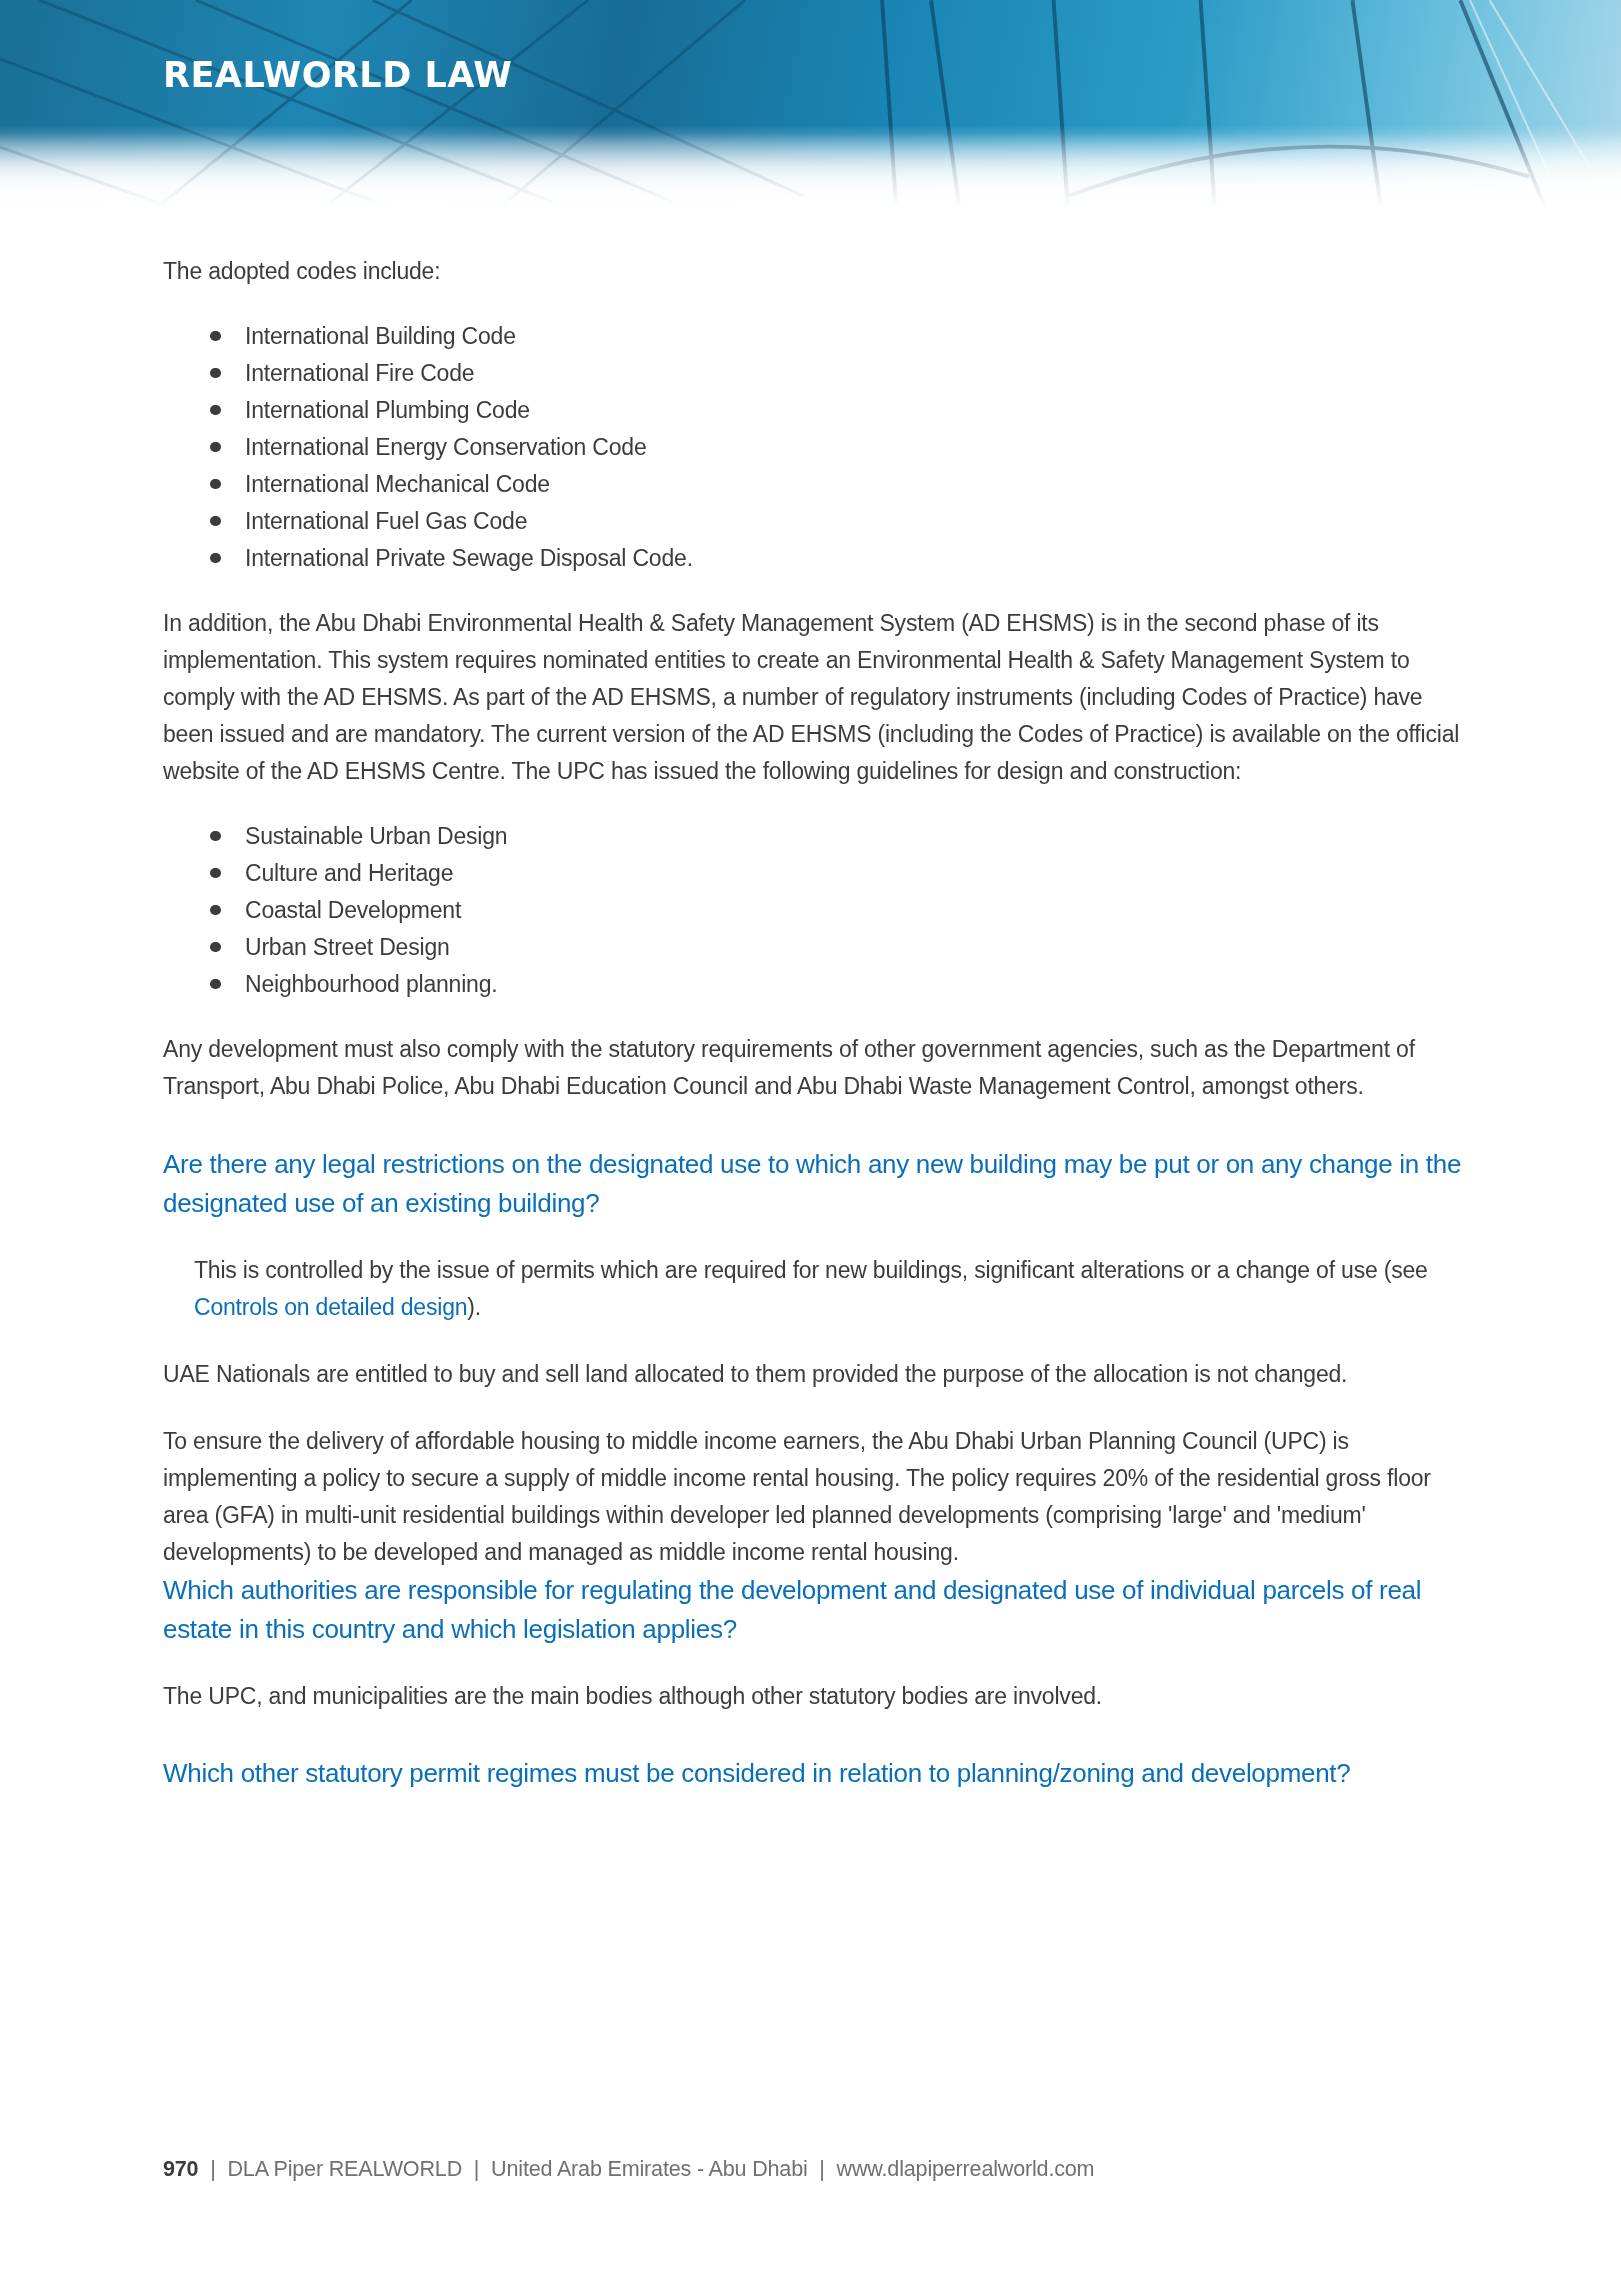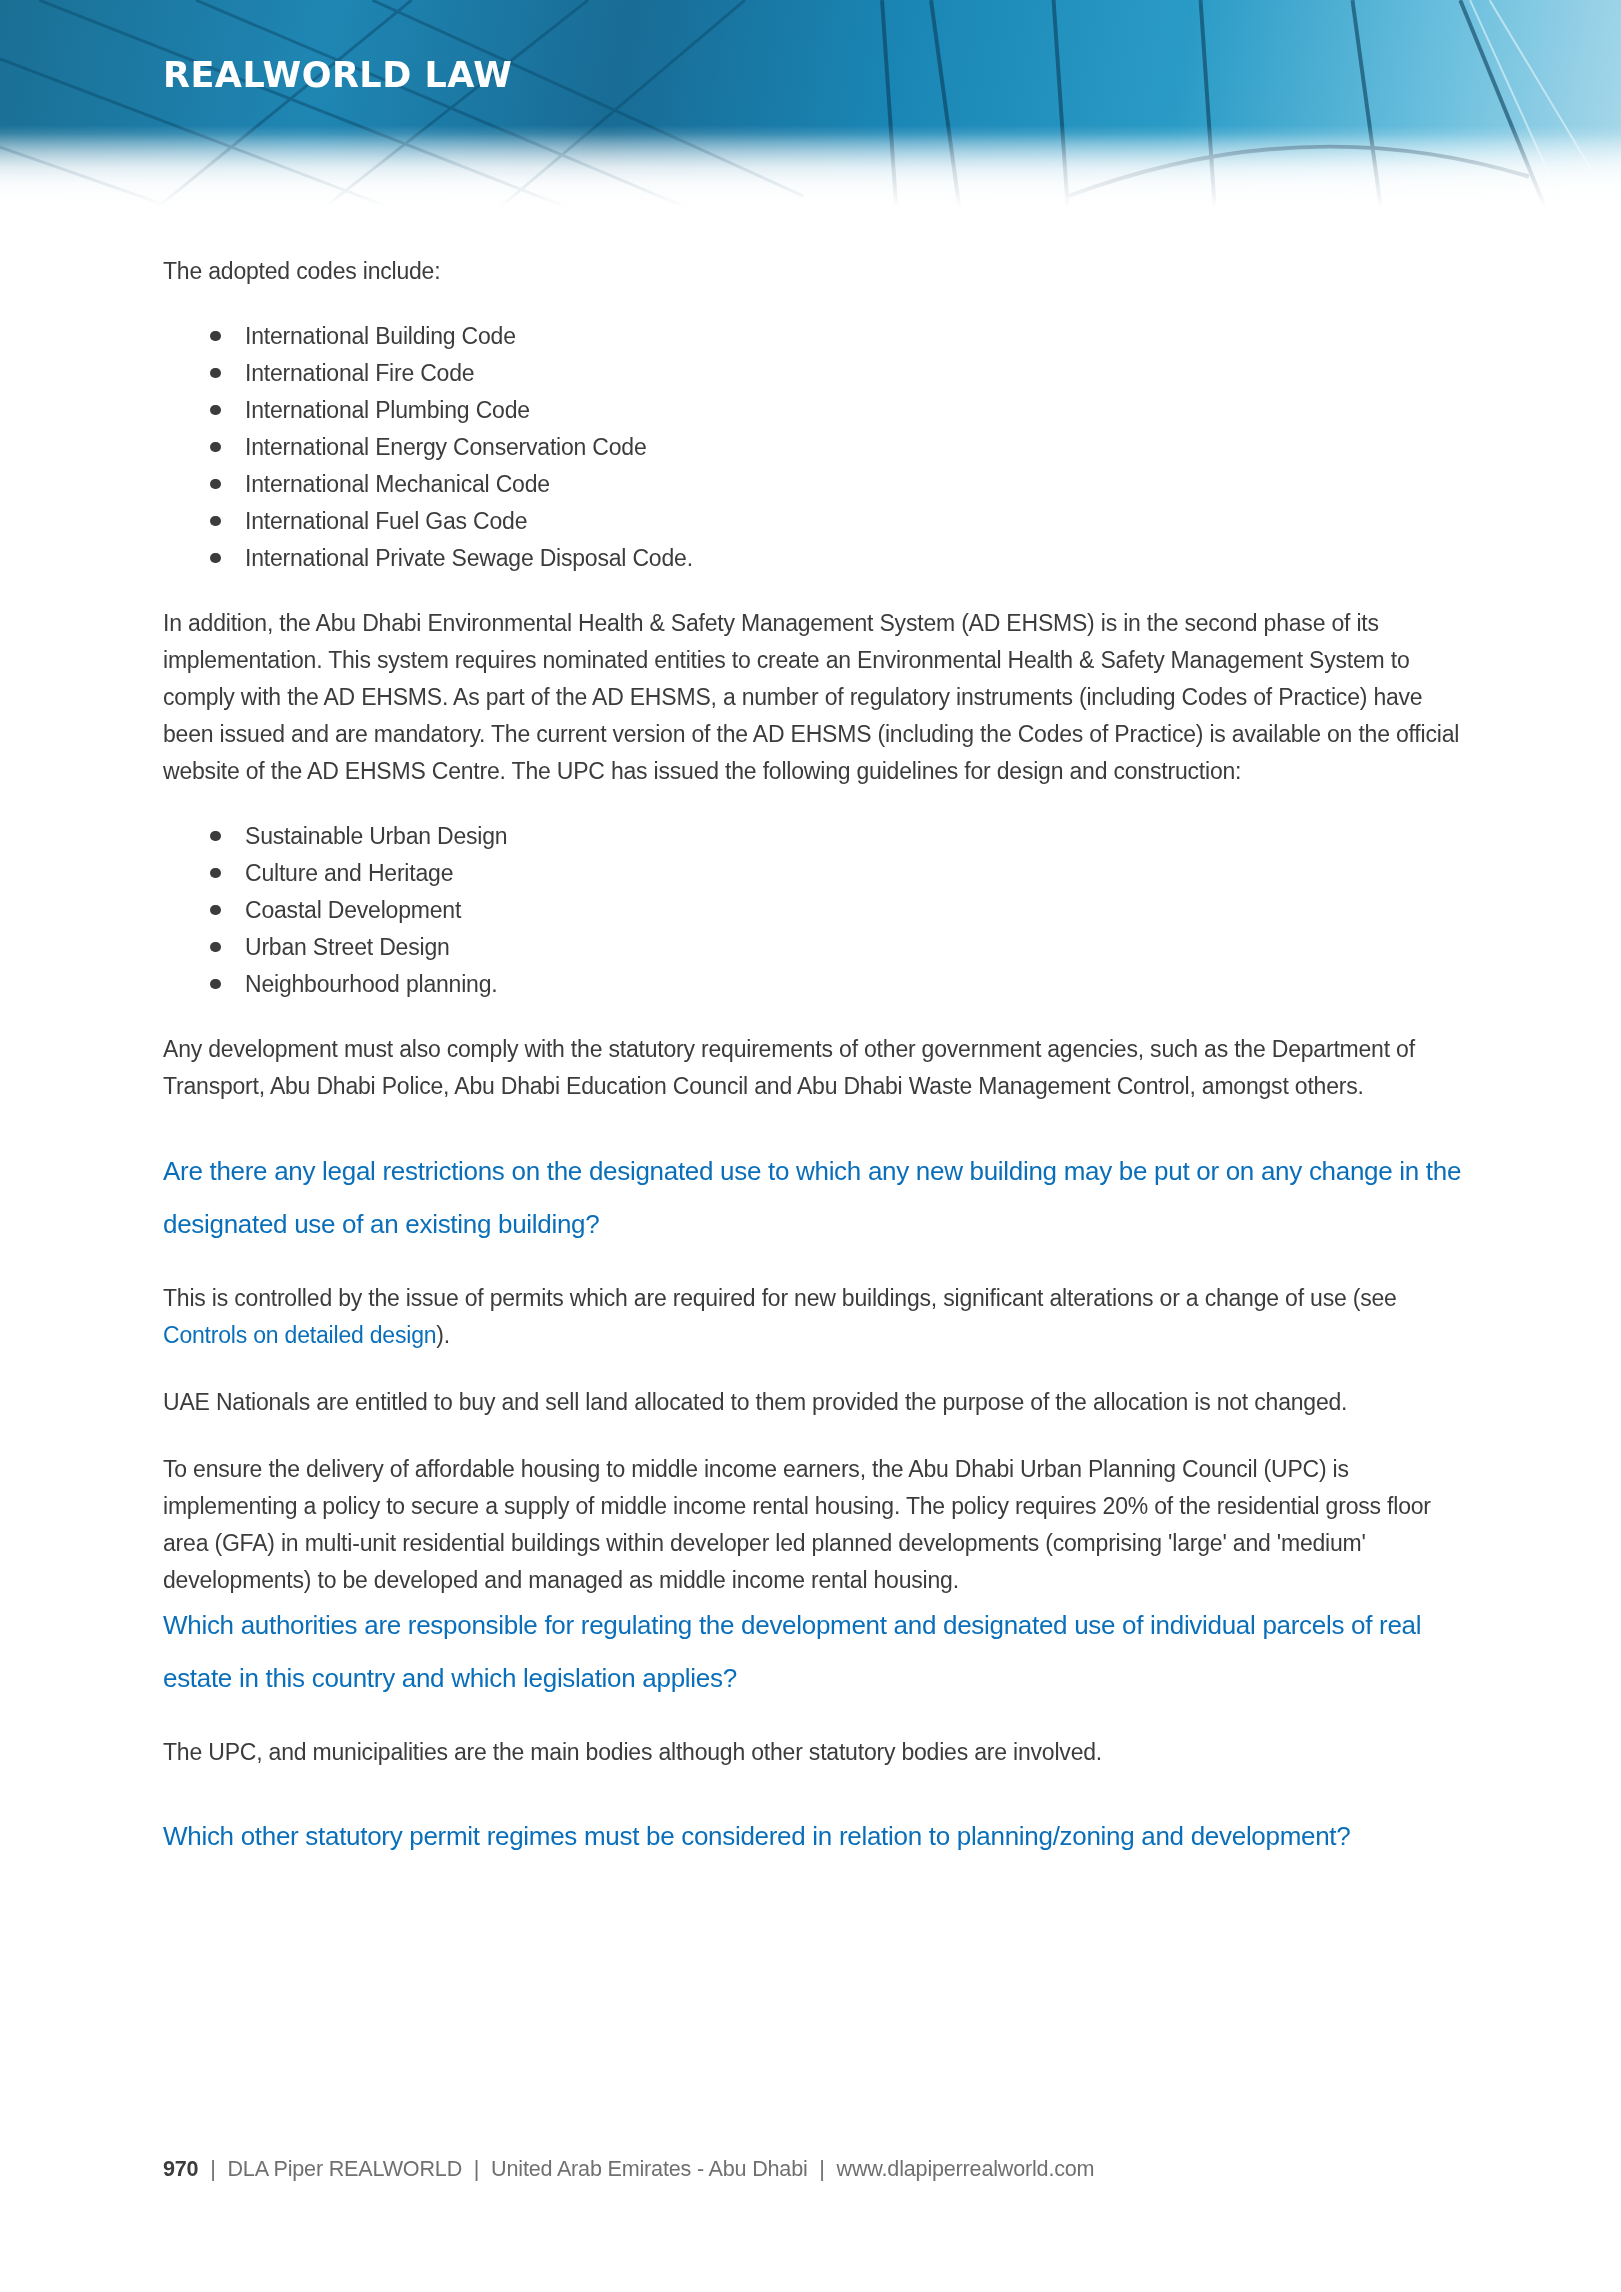--- a/index.html
+++ b/index.html
@@ -29,21 +29,21 @@
     font-size: 23px; line-height: 37px; color: #3c3c3c; letter-spacing: -0.2px;
   }
   ul.bullets { list-style: none; margin-left: 47px; }
   ul.bullets li {
     position: relative; padding-left: 35px; font-size: 23px; line-height: 37px; color: #3c3c3c; letter-spacing: -0.2px;
   }
   ul.bullets li::before {
     content: ""; position: absolute; left: 0; top: 12.7px; width: 10.8px; height: 10.8px; border-radius: 50%; background: #3c3c3c;
   }
   h2.q {
-    font-weight: normal; font-size: 26px; line-height: 53px; color: #0a6fba; letter-spacing: -0.3px;
+    font-weight: normal; font-size: 26px; line-height: 39px; color: #0a6fba; letter-spacing: -0.3px;
   }
   a.inline-link { color: #0a6fba; text-decoration: none; }
 
   .footer {
     position: absolute; left: 163px; top: 2156px; font-size: 21.6px; color: #707070; letter-spacing: -0.2px;
   }
   .footer .page-num { font-weight: bold; color: #3c3c3c; text-align: center; }
   .footer .sep { display: inline-block; margin: 0 11.8px; color: #707070; }
 </style>
 </head>
@@ -99,21 +99,21 @@
     <li>Culture and Heritage</li>
     <li>Coastal Development</li>
     <li>Urban Street Design</li>
     <li>Neighbourhood planning.</li>
   </ul>
 
   <p class="body" style="margin-top:28px;">Any development must also comply with the statutory requirements of other government agencies, such as the Department of Transport, Abu Dhabi Police, Abu Dhabi Education Council and Abu Dhabi Waste Management Control, amongst others.</p>
 
   <h2 class="q" style="margin-top:40px;">Are there any legal restrictions on the designated use to which any new building may be put or on any change in the designated use of an existing building?</h2>
 
-  <p class="body" style="margin-top:29px;"><span>This is controlled by the issue of permits which are required for new buildings, significant alterations or a change of use (see </span><a class="inline-link" href="#">Controls on detailed design</a><span>).</span></p>
+  <p class="body" style="margin-top:29px;margin-left:31px;"><span>This is controlled by the issue of permits which are required for new buildings, significant alterations or a change of use (see </span><a class="inline-link" href="#">Controls on detailed design</a><span>).</span></p>
 
   <p class="body" style="margin-top:30px;">UAE Nationals are entitled to buy and sell land allocated to them provided the purpose of the allocation is not changed.</p>
 
   <p class="body" style="margin-top:30px;">To ensure the delivery of affordable housing to middle income earners, the Abu Dhabi Urban Planning Council (UPC) is implementing a policy to secure a supply of middle income rental housing. The policy requires 20% of the residential gross floor area (GFA) in multi-unit residential buildings within developer led planned developments (comprising 'large' and 'medium' developments) to be developed and managed as middle income rental housing.</p>
 
   <h2 class="q" style="">Which authorities are responsible for regulating the development and designated use of individual parcels of real estate in this country and which legislation applies?</h2>
 
   <p class="body" style="margin-top:29px;">The UPC, and municipalities are the main bodies although other statutory bodies are involved.</p>
 
   <h2 class="q" style="margin-top:39px;">Which other statutory permit regimes must be considered in relation to planning/zoning and development?</h2>

